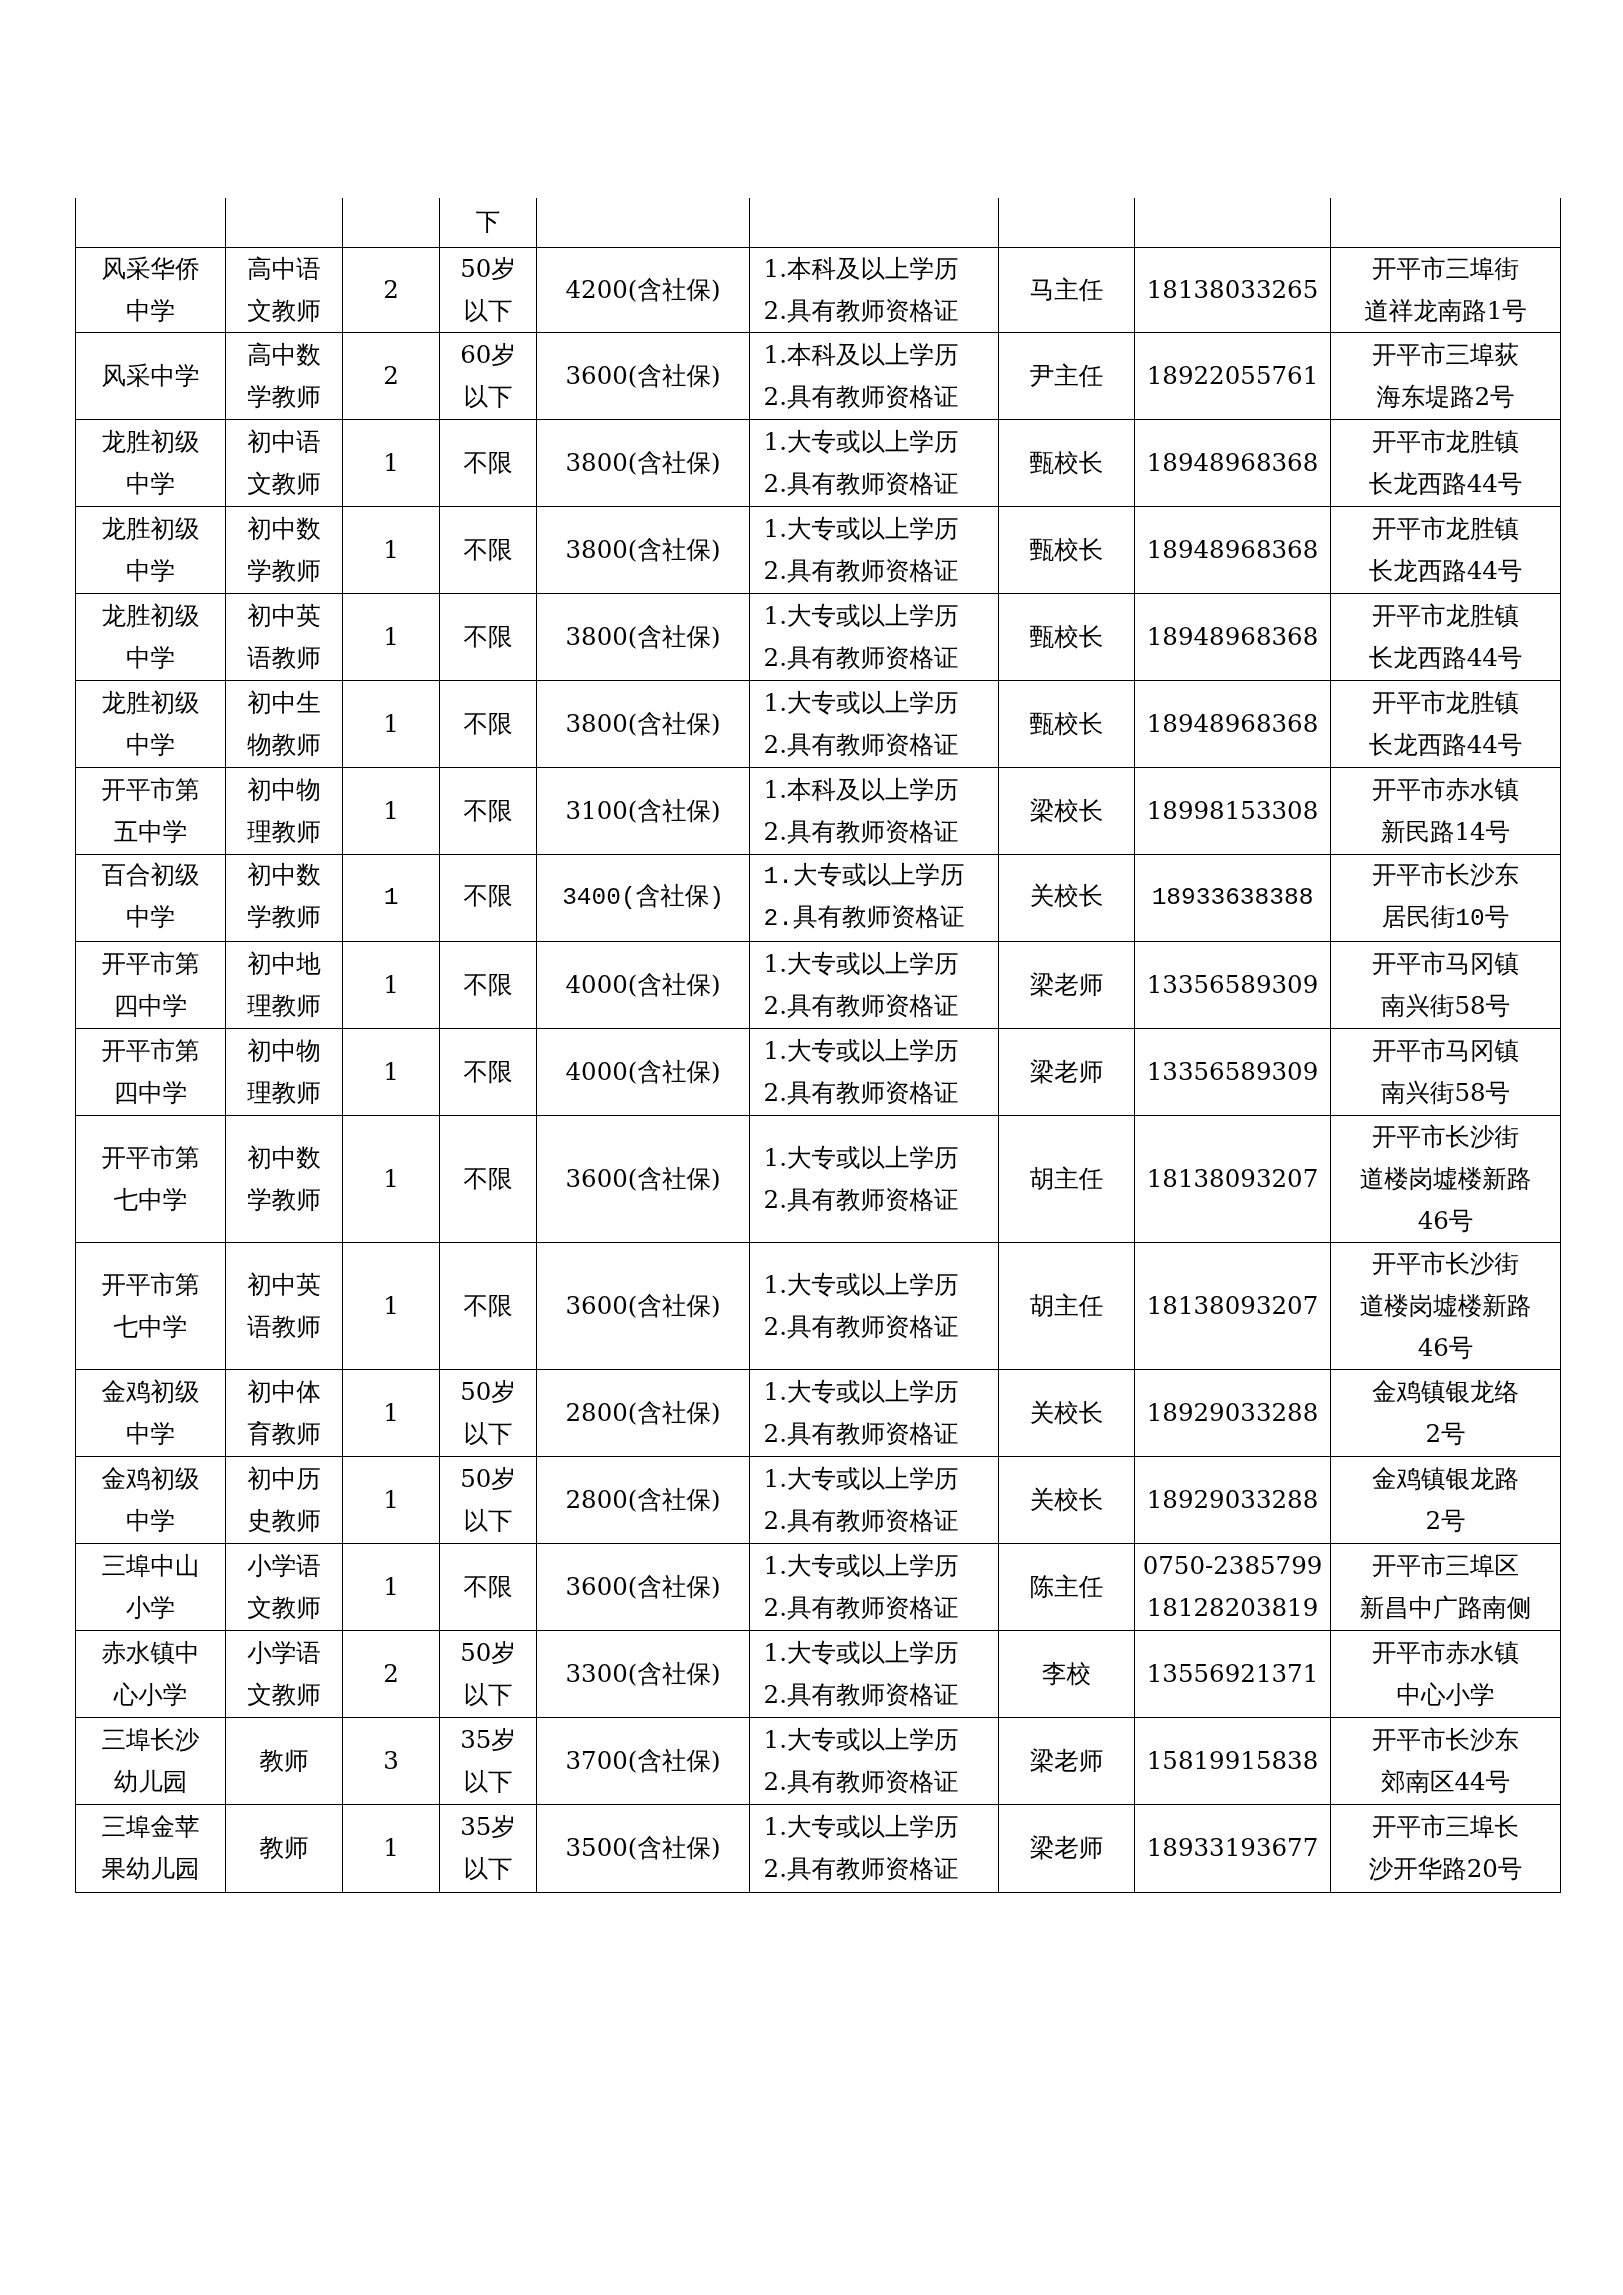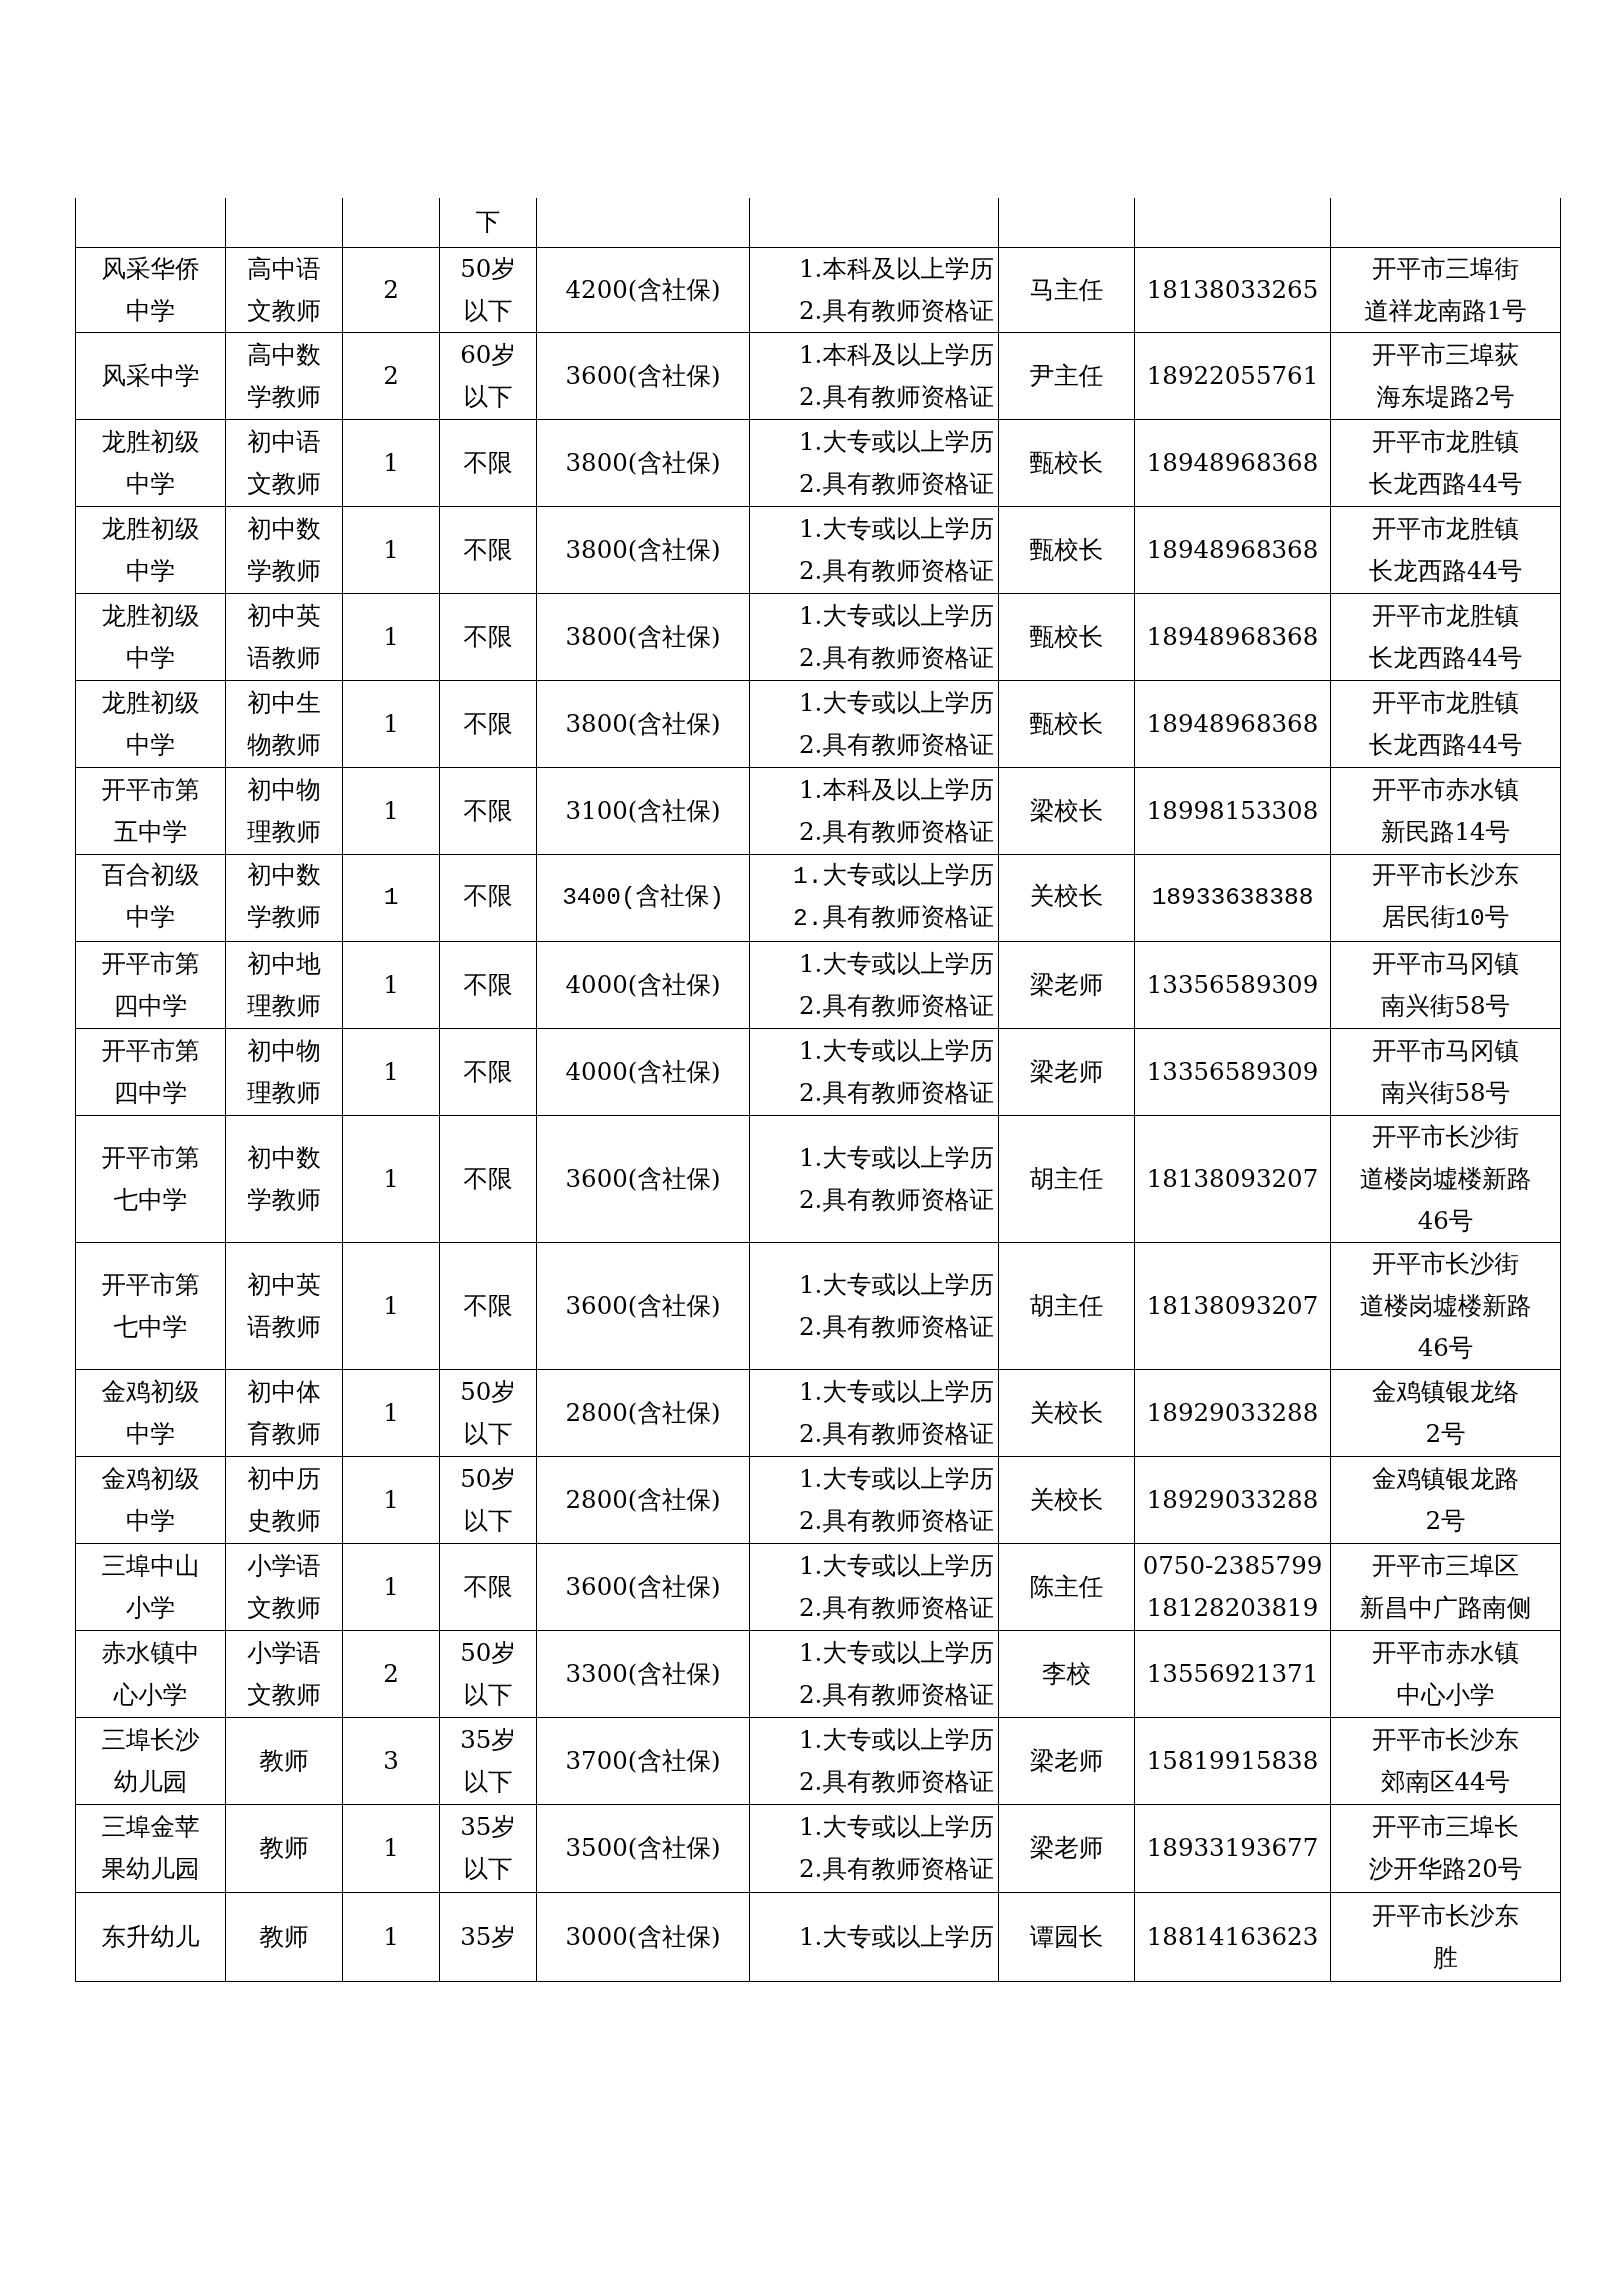--- a/index.html
+++ b/index.html
@@ -10,21 +10,21 @@
     border-collapse: collapse; table-layout: fixed;
     width: 1486px;
     font-size: 24.5px; line-height: 42px;
   }
   table.jobs td {
     border: 1.4px solid #000;
     text-align: center; vertical-align: middle;
     padding: 0 4.1px; overflow: hidden;
     font-weight: normal;
   }
-  table.jobs td.req { text-align: right; padding-left: 13.6px; white-space: nowrap; }
+  table.jobs td.req { text-align: left; padding-left: 13.6px; white-space: nowrap; }
   table.jobs td.addr { padding: 0 22px; }
   .line { display: block; }
   tr.cont td { border-top: none; }
 </style>
 </head>
 <body>
 
 <div class="page">
   <table class="jobs">
     <colgroup>
@@ -508,34 +508,16 @@
           </td>
           <td>梁老师</td>
           <td>
             <span class="line">18933193677</span>
           </td>
           <td class="addr">
             <span class="line">开平市三埠长</span>
             <span class="line">沙开华路20号</span>
           </td>
         </tr>
-        <tr style="height: 89px;">
-          <td>东升幼儿</td>
-          <td>教师</td>
-          <td>1</td>
-          <td>35岁</td>
-          <td>3000(含社保)</td>
-          <td class="req">
-            <span class="line">1.大专或以上学历</span>
-          </td>
-          <td>谭园长</td>
-          <td>
-            <span class="line">18814163623</span>
-          </td>
-          <td class="addr">
-            <span class="line">开平市长沙东</span>
-            <span class="line">胜</span>
-          </td>
-        </tr>
       </tbody>
   </table>
 </div>
 
 
 </body></html>

